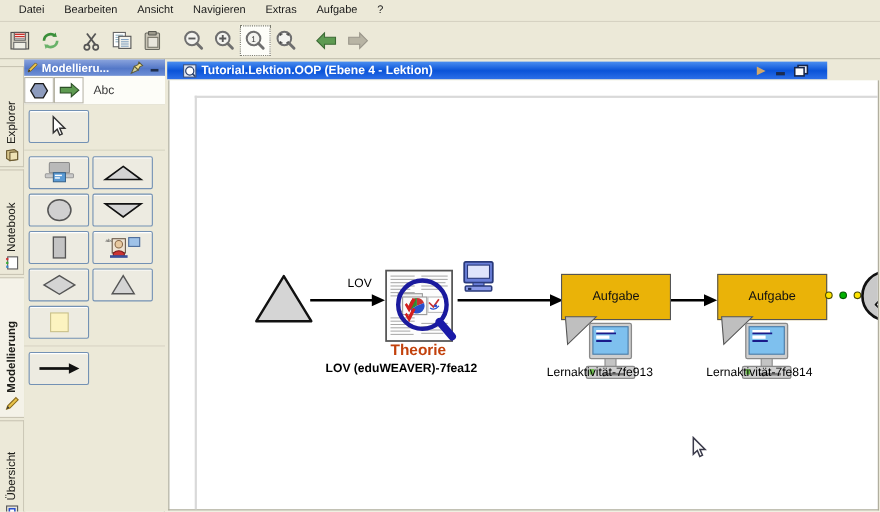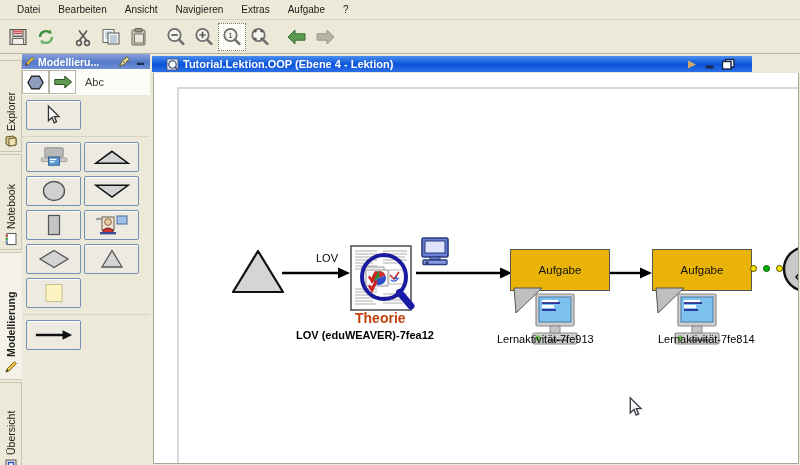--- a/index.html
+++ b/index.html
@@ -477,21 +477,21 @@
         <rect x="9" y="4" width="32" height="25" fill="#7ec0ee" stroke="#4a7ba6"></rect>
         <rect x="12" y="7" width="16" height="3" fill="#fff"></rect>
         <rect x="12" y="12" width="12" height="3" fill="#fff"></rect>
         <path d="M12 10 h18" stroke="#1a1a8a" stroke-width="1.6"></path>
         <path d="M12 17 h14" stroke="#1a1a8a" stroke-width="1.6"></path>
         <rect x="3" y="40" width="44" height="11" rx="1.5" fill="#cfcfcf" stroke="#8a8a8a" stroke-width="1.2"></rect>
         <rect x="6" y="42.5" width="4" height="5" fill="#6fbf4f"></rect>
         <rect x="18" y="46" width="20" height="2.4" fill="#7a7a7a"></rect>
         <rect x="20" y="33" width="10" height="7" fill="#c4c4c4" stroke="#8a8a8a"></rect>
       </svg>
-      <div class="la-txt" style="left:504px;top:260px;">Lernaktivität-7fe814</div>
+      <div class="la-txt" style="left:488px;top:260px;">Lernaktivität-7fe814</div>
 
       <div class="node" style="left:596px;top:190px;width:40px;height:12px;">
         <div class="handle" style="left:0px;top:2px;background:#ffe400;"></div>
         <div class="handle" style="left:13px;top:2px;background:#00b000;border-color:#005500;"></div>
         <div class="handle" style="left:26px;top:2px;background:#ffe400;"></div>
       </div>
 
       <svg class="node" style="left:628px;top:172px;" width="50" height="50" viewBox="0 0 50 50">
         <circle cx="24" cy="24" r="22" fill="#c9c9c9" stroke="#111" stroke-width="2.4"></circle>
         <path d="M14 32 L30 14 L34 19 L18 36 Z" fill="#fff" stroke="#111" stroke-width="1.6" stroke-linejoin="round"></path>

